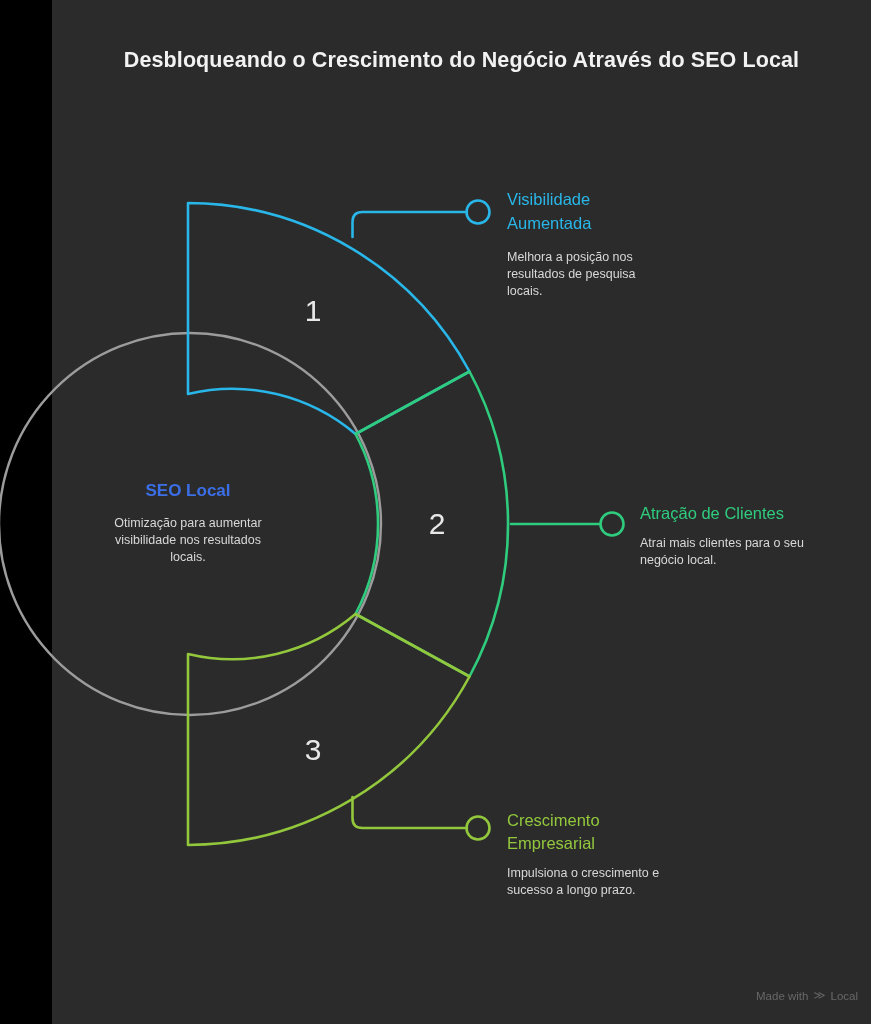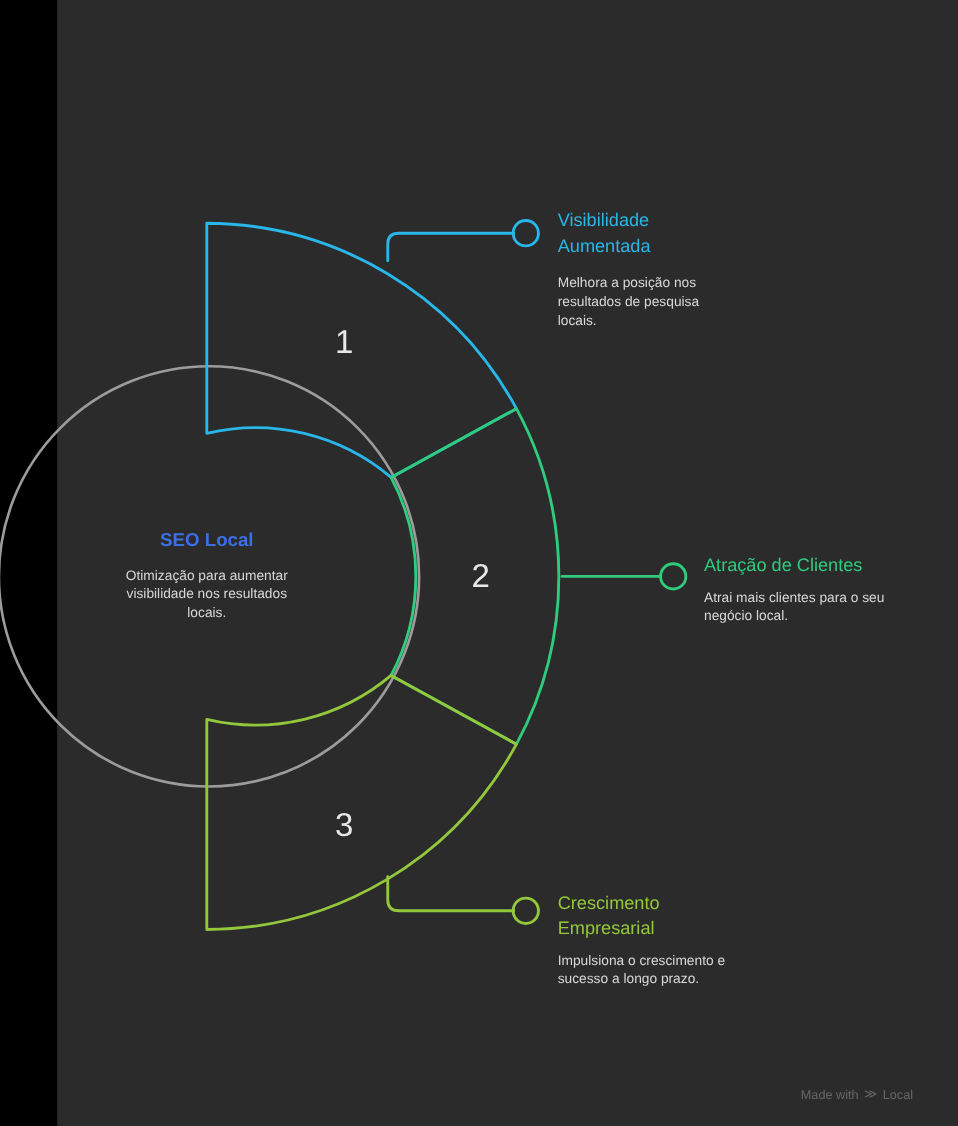--- a/index.html
+++ b/index.html
@@ -61,37 +61,38 @@
     font-size: 12.5px;
   }
   .hub-desc { text-anchor: middle; }
   .node-title {
     font-family: "Liberation Sans", sans-serif;
     font-size: 16.5px;
     text-anchor: start;
   }
   .watermark {
     position: absolute;
-    right: 41px;
+    right: 13px;
     bottom: 22px;
     color: #6e6e6e;
     font-size: 11.5px;
     display: flex;
     align-items: flex-start;
     gap: 5px;
     opacity: 0.9;
   }
   .wm-logo { display: inline-block; line-height: 1; }
 </style>
 </head>
 <body>
 
 <div id="canvas">
   <div id="stage">
 
+    <div id="page-title">Desbloqueando o Crescimento do Negócio Através do SEO Local</div>
 
     <svg id="diagram" width="871" height="1024" viewBox="0 0 871 1024">
 
       <circle cx="190" cy="524" r="191" fill="none" stroke="#9c9c9c" stroke-width="2.4"></circle>
 
       <path d="M 188 203
                A 321 321 0 0 1 469.5 371.5
                L 355.5 434.0
                A 191 191 0 0 0 188 394
                Z" fill="none" stroke="#29b6e8" stroke-width="2.6" stroke-linejoin="round" stroke-linecap="round"></path>

